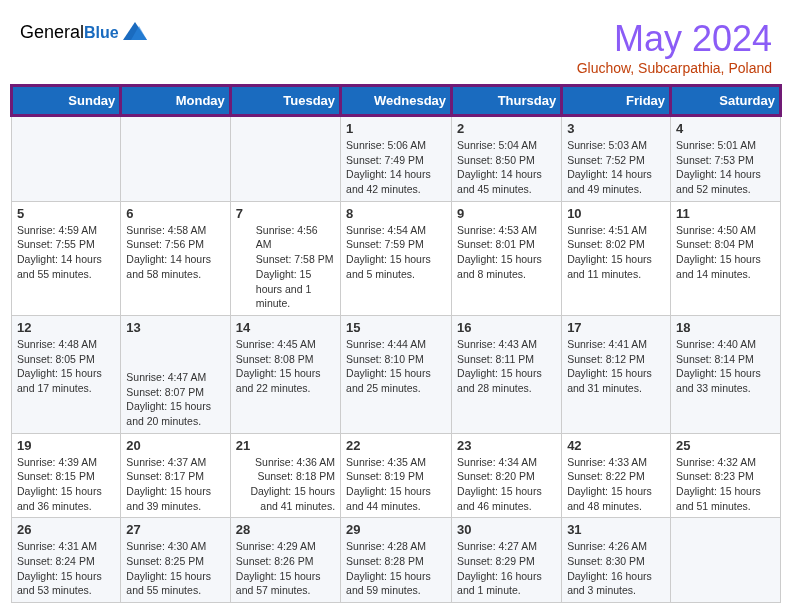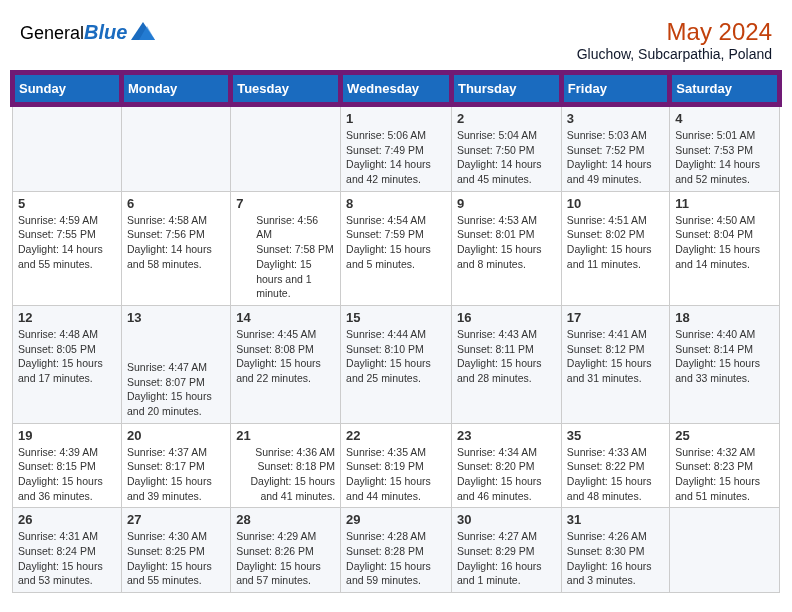--- a/index.html
+++ b/index.html
@@ -19,55 +19,54 @@
     .logo {
       display: flex;
       align-items: center;
     }
     .logo-text-general {
       font-size: 18px;
       font-weight: normal;
       color: #000000;
     }
     .logo-text-blue {
-      font-size: 20px;
+      font-size: 16px;
       font-weight: bold;
       color: #1a6bbf;
-      font-style: italic;
     }
     .logo-icon {
       width: 28px;
       height: 28px;
       margin-left: 2px;
     }
     .title-block {
       text-align: right;
     }
     .month-title {
-      font-size: 24px;
-      color: #c2410c;
+      font-size: 36px;
+      color: #8b5cf6;
       font-weight: normal;
     }
     .subtitle {
       font-size: 14px;
-      color: #0f172a;
+      color: #c2410c;
     }
     .calendar {
       width: 100%;
       border-collapse: collapse;
       margin-top: 4px;
     }
     .calendar thead th {
       background-color: #1a6bbf;
       color: #fff;
       padding: 6px 4px;
       font-size: 13px;
       font-weight: bold;
-      border: 5px solid #701a75;
-      text-align: left;
+      border: 3px solid #701a75;
+      text-align: right;
     }
     .calendar tbody td {
       border: 1px solid #ccc;
       vertical-align: top;
       padding: 4px 5px;
       width: 113px;
       min-height: 80px;
       font-size: 11px;
       color: #333;
       background: #fff;
@@ -131,21 +130,21 @@
         <td class="empty-cell"></td>
         <td>
           <span class="day-num">1</span>
           <div class="cell-content" style="white-space: pre-line;">Sunrise: 5:06 AM
 Sunset: 7:49 PM
 Daylight: 14 hours and 42 minutes.</div>
         </td>
         <td>
           <span class="day-num">2</span>
           <div class="cell-content" style="white-space: pre-line;">Sunrise: 5:04 AM
-Sunset: 7:50 PM
+Sunset: 8:50 PM
 Daylight: 14 hours and 45 minutes.</div>
         </td>
         <td>
           <span class="day-num">3</span>
           <div class="cell-content" style="white-space: pre-line;">Sunrise: 5:03 AM
 Sunset: 7:52 PM
 Daylight: 14 hours and 49 minutes.</div>
         </td>
         <td>
           <span class="day-num">4</span>
@@ -267,21 +266,21 @@
 Sunset: 8:19 PM
 Daylight: 15 hours and 44 minutes.</div>
         </td>
         <td>
           <span class="day-num">23</span>
           <div class="cell-content" style="white-space: pre-line;">Sunrise: 4:34 AM
 Sunset: 8:20 PM
 Daylight: 15 hours and 46 minutes.</div>
         </td>
         <td>
-          <span class="day-num">35</span>
+          <span class="day-num">42</span>
           <div class="cell-content" style="white-space: pre-line;">Sunrise: 4:33 AM
 Sunset: 8:22 PM
 Daylight: 15 hours and 48 minutes.</div>
         </td>
         <td>
           <span class="day-num">25</span>
           <div class="cell-content" style="white-space: pre-line;">Sunrise: 4:32 AM
 Sunset: 8:23 PM
 Daylight: 15 hours and 51 minutes.</div>
         </td>

